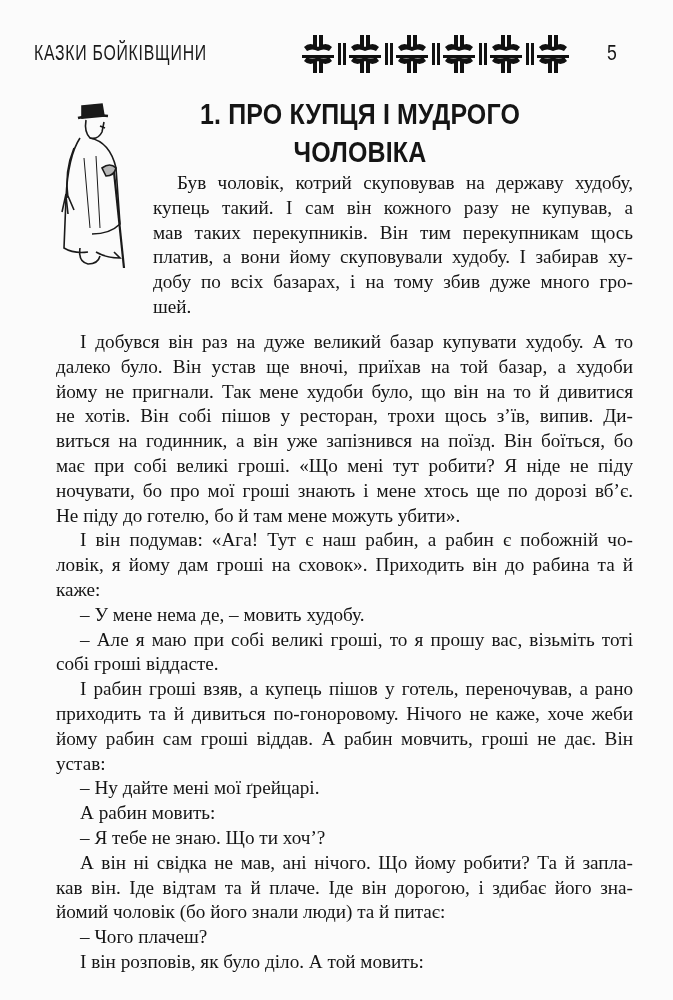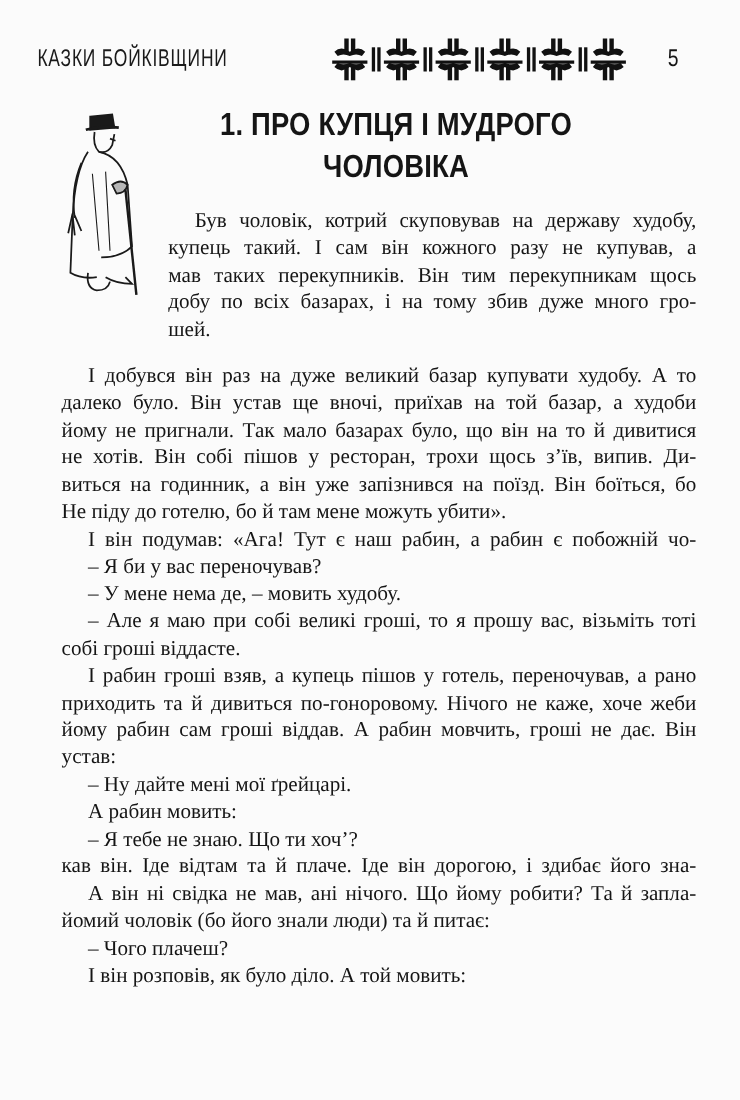--- a/index.html
+++ b/index.html
@@ -19,21 +19,21 @@
   }
   .figure { position: absolute; left: 50px; top: 98px; width: 90px; height: 176px; }
   .story-title {
     position: absolute; left: 160px; top: 95px; width: 400px; text-align: center;
     font-family: "Liberation Sans", sans-serif; font-weight: bold; font-size: 29px; line-height: 38px;
     transform: scaleX(0.86); transform-origin: center top; letter-spacing: 0.2px;
   }
   .text { position: absolute; font-size: 19.2px; line-height: 24.8px; text-align: justify; }
   .line { display: block; white-space: nowrap; height: 24.8px; }
   .just { text-align: justify; text-align-last: justify; white-space: normal; }
-  .intro { left: 153px; top: 189px; width: 480px; }
+  .intro { left: 153px; top: 171px; width: 480px; }
   .main { left: 56px; top: 330px; width: 577px; }
   .ind { padding-left: 24px; }
 </style>
 </head>
 <body>
 
 <div class="header-title">КАЗКИ БОЙКІВЩИНИ</div>
 
 <svg class="ornament" viewBox="0 0 285 42">
   <g id="orn" fill="#111">
@@ -82,40 +82,44 @@
 
 <div class="story-title">
   <div>1. ПРО КУПЦЯ І МУДРОГО</div>
   <div>ЧОЛОВІКА</div>
 </div>
 
 <div class="text intro" id="intro">
     <span class="line just ind">Був чоловік, котрий скуповував на державу худобу,</span>
     <span class="line just">купець такий. І сам він кожного разу не купував, а</span>
     <span class="line just">мав таких перекупників. Він тим перекупникам щось</span>
+    <span class="line just">платив, а вони йому скуповували худобу. І забирав ху-</span>
     <span class="line just">добу по всіх базарах, і на тому збив дуже много гро-</span>
     <span class="line">шей.</span>
   </div>
 <div class="text main" id="body">
     <span class="line just ind">І добувся він раз на дуже великий базар купувати худобу. А то</span>
     <span class="line just">далеко було. Він устав ще вночі, приїхав на той базар, а худоби</span>
-    <span class="line just">йому не пригнали. Так мало базарах було, що він на то й дивитися</span>
+    <span class="line just">йому не пригнали. Так мене худоби було, що він на то й дивитися</span>
     <span class="line just">не хотів. Він собі пішов у ресторан, трохи щось з’їв, випив. Ди-</span>
     <span class="line just">виться на годинник, а він уже запізнився на поїзд. Він боїться, бо</span>
+    <span class="line just">має при собі великі гроші. «Що мені тут робити? Я ніде не піду</span>
+    <span class="line just">ночувати, бо про мої гроші знають і мене хтось ще по дорозі вб’є.</span>
     <span class="line">Не піду до готелю, бо й там мене можуть убити».</span>
     <span class="line just ind">І він подумав: «Ага! Тут є наш рабин, а рабин є побожній чо-</span>
-    <span class="line ind">– Я би у вас переночував?</span>
+    <span class="line just">ловік, я йому дам гроші на сховок». Приходить він до рабина та й</span>
+    <span class="line">каже:</span>
     <span class="line ind">– У мене нема де, – мовить худобу.</span>
     <span class="line just ind">– Але я маю при собі великі гроші, то я прошу вас, візьміть тоті</span>
     <span class="line">собі гроші віддасте.</span>
     <span class="line just ind">І рабин гроші взяв, а купець пішов у готель, переночував, а рано</span>
     <span class="line just">приходить та й дивиться по-гоноровому. Нічого не каже, хоче жеби</span>
     <span class="line just">йому рабин сам гроші віддав. А рабин мовчить, гроші не дає. Він</span>
     <span class="line">устав:</span>
     <span class="line ind">– Ну дайте мені мої ґрейцарі.</span>
     <span class="line ind">А рабин мовить:</span>
     <span class="line ind">– Я тебе не знаю. Що ти хоч’?</span>
+    <span class="line just ind">А він ні свідка не мав, ані нічого. Що йому робити? Та й запла-</span>
     <span class="line just">кав він. Іде відтам та й плаче. Іде він дорогою, і здибає його зна-</span>
-    <span class="line just ind">А він ні свідка не мав, ані нічого. Що йому робити? Та й запла-</span>
     <span class="line">йомий чоловік (бо його знали люди) та й питає:</span>
     <span class="line ind">– Чого плачеш?</span>
     <span class="line ind">І він розповів, як було діло. А той мовить:</span>
   </div>
 
 </body></html>

